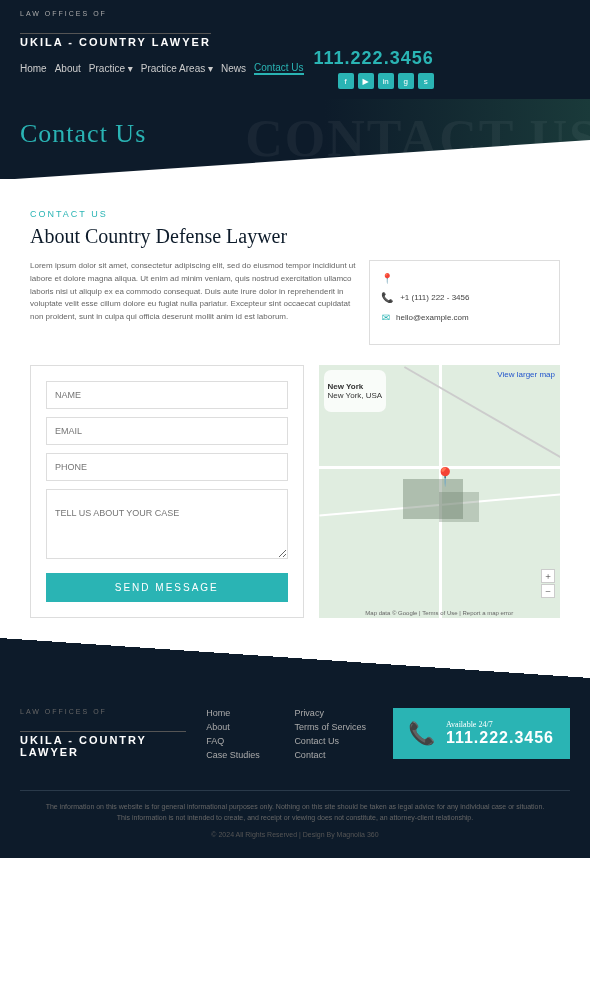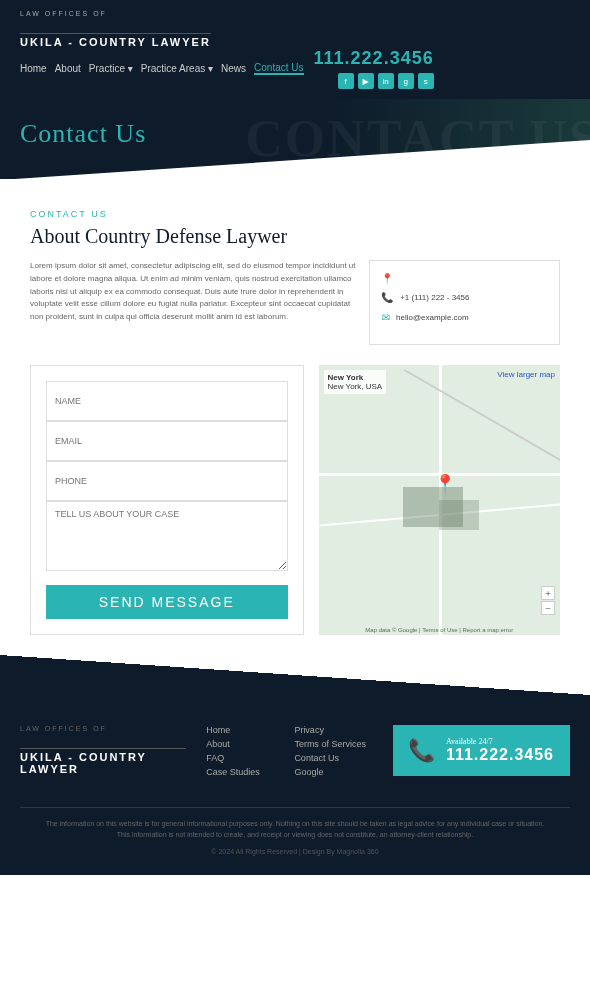--- a/index.html
+++ b/index.html
@@ -95,45 +95,46 @@
       color: #2ab4b4;
       font-size: 11px;
       text-align: center;
       font-family: Georgia;
       margin-bottom: 12px;
       letter-spacing: 1px;
     }
     .form-field {
       width: 100%;
       border: 1px solid #ddd;
-      padding: 14px 8px;
+      padding: 8px 8px;
       font-size: 9px;
       font-family: Arial;
       color: #999;
+      margin-bottom: 8px;
       outline: none;
     }
     .form-textarea {
       width: 100%;
       border: 1px solid #ddd;
-      padding: 7px 8px;
+      padding: 18px 8px;
       font-size: 9px;
       font-family: Arial;
       color: #999;
       height: 70px;
       resize: vertical;
       outline: none;
       margin-bottom: 10px;
     }
     .send-btn {
       width: 100%;
       background: #2ab4b4;
       color: #fff;
       border: none;
       padding: 9px;
-      font-size: 14px;
+      font-size: 10px;
       letter-spacing: 2px;
       font-family: Arial;
       cursor: pointer;
     }
     .map-section {
       flex: 1;
       background: #e8f0e8;
       position: relative;
       overflow: hidden;
       min-height: 200px;
@@ -144,21 +145,21 @@
       background: #e0ede0;
       position: relative;
     }
     
     .map-road { position: absolute; background: #fff; }
     .map-road.h1 { top: 40%; left: 0; right: 0; height: 3px; }
     .map-road.h2 { top: 55%; left: 0; right: 0; height: 2px; transform: rotate(-5deg); }
     .map-road.v1 { top: 0; bottom: 0; left: 50%; width: 3px; }
     .map-road.diag { top: 20%; left: 30%; width: 200px; height: 2px; transform: rotate(30deg); background: #ccc; }
     .map-marker { position: absolute; top: 40%; left: 48%; color: #e44; font-size: 18px; }
-    .map-label { position: absolute; top: 5px; left: 5px; font-size: 8px; color: #333; font-family: Arial; background: rgba(255,255,255,0.8); padding: 3px 4px; }
+    .map-label { position: absolute; top: 5px; left: 5px; font-size: 8px; color: #333; font-family: Arial; background: rgba(255,255,255,0.8); padding: 12px 4px; border-radius: 7px; }
     .map-larger { position: absolute; top: 5px; right: 5px; font-size: 8px; color: #2255cc; font-family: Arial; cursor: pointer; }
     .map-block-dark { position: absolute; top: 45%; left: 35%; width: 60px; height: 40px; background: rgba(100,120,100,0.4); }
     .map-block-dark2 { position: absolute; top: 50%; left: 50%; width: 40px; height: 30px; background: rgba(100,120,100,0.3); }
     .map-attribution { position: absolute; bottom: 2px; left: 0; right: 0; font-size: 6px; color: #666; font-family: Arial; text-align: center; }
     .map-zoom { position: absolute; right: 5px; bottom: 20px; display: flex; flex-direction: column; gap: 1px; }
     .map-zoom-btn { width: 14px; height: 14px; background: #fff; border: 1px solid #ccc; display: flex; align-items: center; justify-content: center; font-size: 10px; color: #333; cursor: pointer; }
 
     
     .footer {
       background: #0d1b2a;
@@ -287,21 +288,21 @@
       <div class="logo-name">UKILA - COUNTRY LAWYER</div>
     </div>
     <div class="footer-links">
       <a class="footer-link">Home</a>
       <a class="footer-link">Privacy</a>
       <a class="footer-link">About</a>
       <a class="footer-link">Terms of Services</a>
       <a class="footer-link">FAQ</a>
       <a class="footer-link">Contact Us</a>
       <a class="footer-link">Case Studies</a>
-      <a class="footer-link">Google</a>
+      <a class="footer-link">Contact</a>
     </div>
     <div class="footer-phone-box">
       <div class="footer-phone-icon">📞</div>
       <div class="footer-phone-text">
         <div class="footer-phone-label">Available 24/7</div>
         <div class="footer-phone-number">111.222.3456</div>
       </div>
     </div>
   </div>
   <hr class="footer-divider">

